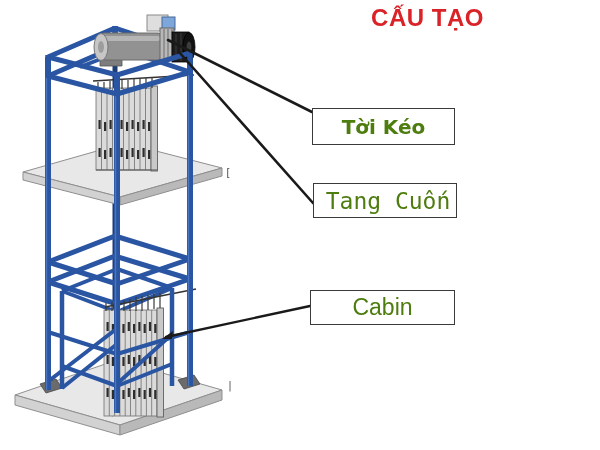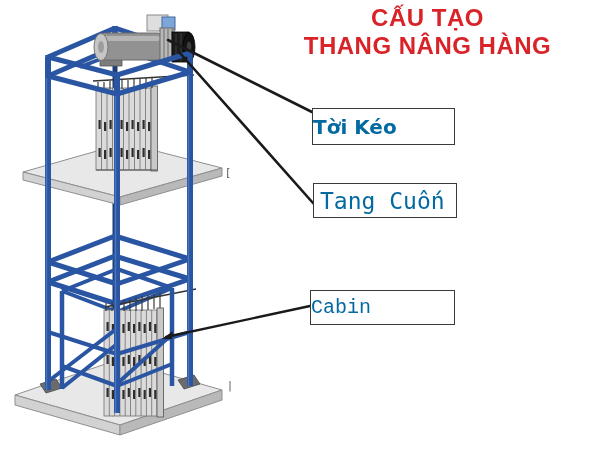--- a/index.html
+++ b/index.html
@@ -28,37 +28,37 @@
   }
   .stage svg{position:absolute;left:0;top:0;}
   .title{
     position:absolute;left:280px;top:4px;width:295px;
     text-align:center;color:var(--title-red);
     font-weight:bold;font-size:24px;line-height:28px;
     letter-spacing:0.5px;
   }
   .label-box{
     position:absolute;background:#ffffff;border:1.5px solid var(--label-border);
-    display:flex;align-items:center;justify-content:flex-start;
-    color:#0369a1;box-sizing:border-box;
+    display:flex;align-items:center;justify-content:center;
+    color:#4d7c0f;box-sizing:border-box;
   }
   .label-toi-keo{
     left:312px;top:108px;width:143px;height:37px;
     font-family:"DejaVu Sans","Liberation Sans",sans-serif;
     font-weight:bold;font-size:20px;
   }
   .label-tang-cuon{
     left:313px;top:183px;width:144px;height:35px;
     font-family:"DejaVu Sans Mono","Liberation Mono",monospace;
     font-weight:500;font-size:23px;border-width:1.3px;padding-left:6px;
   }
   .label-cabin{
     left:310px;top:290px;width:145px;height:35px;
-    font-family:Liberation Mono, monospace;
-    font-weight:500;font-size:20px;border-width:1.3px;
+    font-family:Liberation Sans, sans-serif;
+    font-weight:500;font-size:23px;border-width:1.3px;
   }
   .artifact{
     position:absolute;color:#4a4a4a;
     font-family:"DejaVu Sans Mono","Liberation Mono",monospace;
     font-size:10px;line-height:10px;
   }
   .artifact-1{left:225px;top:168px;}
   .artifact-2{left:227px;top:381px;}
 </style>
 </head>
@@ -292,21 +292,20 @@
     <g>
       <line x1="168" y1="40" x2="312" y2="112" stroke="var(--leader)" stroke-width="2.6" stroke-linecap="round"></line>
       <line x1="179" y1="52" x2="313" y2="203" stroke="var(--leader)" stroke-width="2.6" stroke-linecap="round"></line>
       <line x1="166" y1="337" x2="310" y2="306" stroke="var(--leader)" stroke-width="2.4" stroke-linecap="round"></line>
       <polygon points="162,339 173,331 172,339" fill="var(--leader)"></polygon>
     </g>
   </svg>
 
   <div class="title">
     <div>CẤU TẠO</div>
-    <div>THANG NÂNG HÀNG</div>
   </div>
 
   <div class="label-box label-toi-keo">
     <span>Tời Kéo</span>
   </div>
 
   <div class="label-box label-tang-cuon">
     <span>Tang Cuốn</span>
   </div>
 

